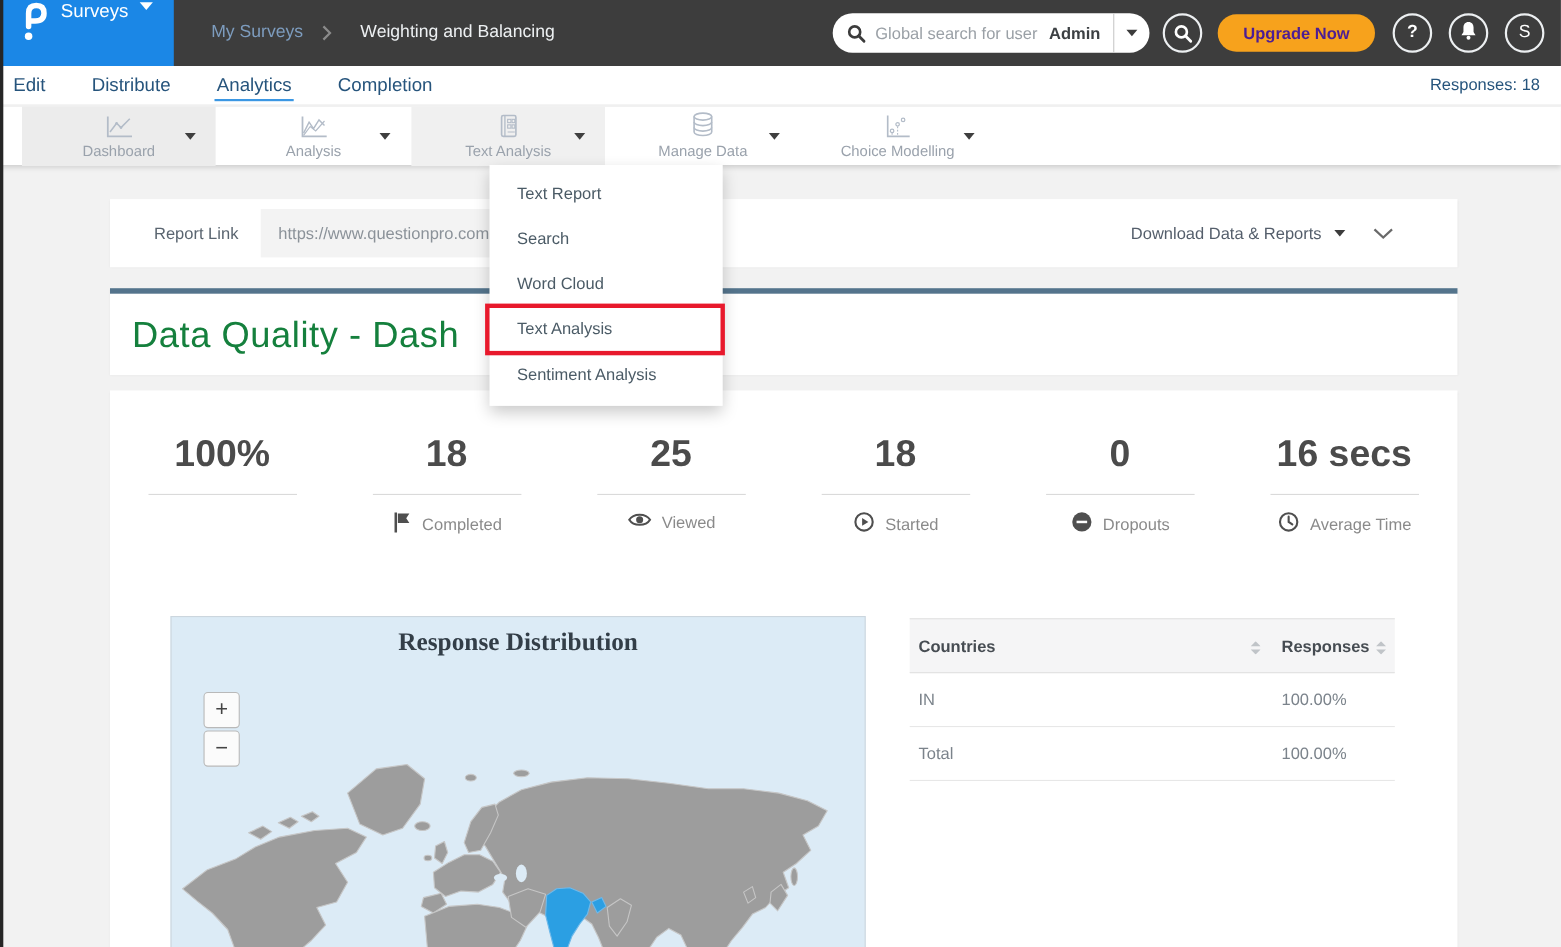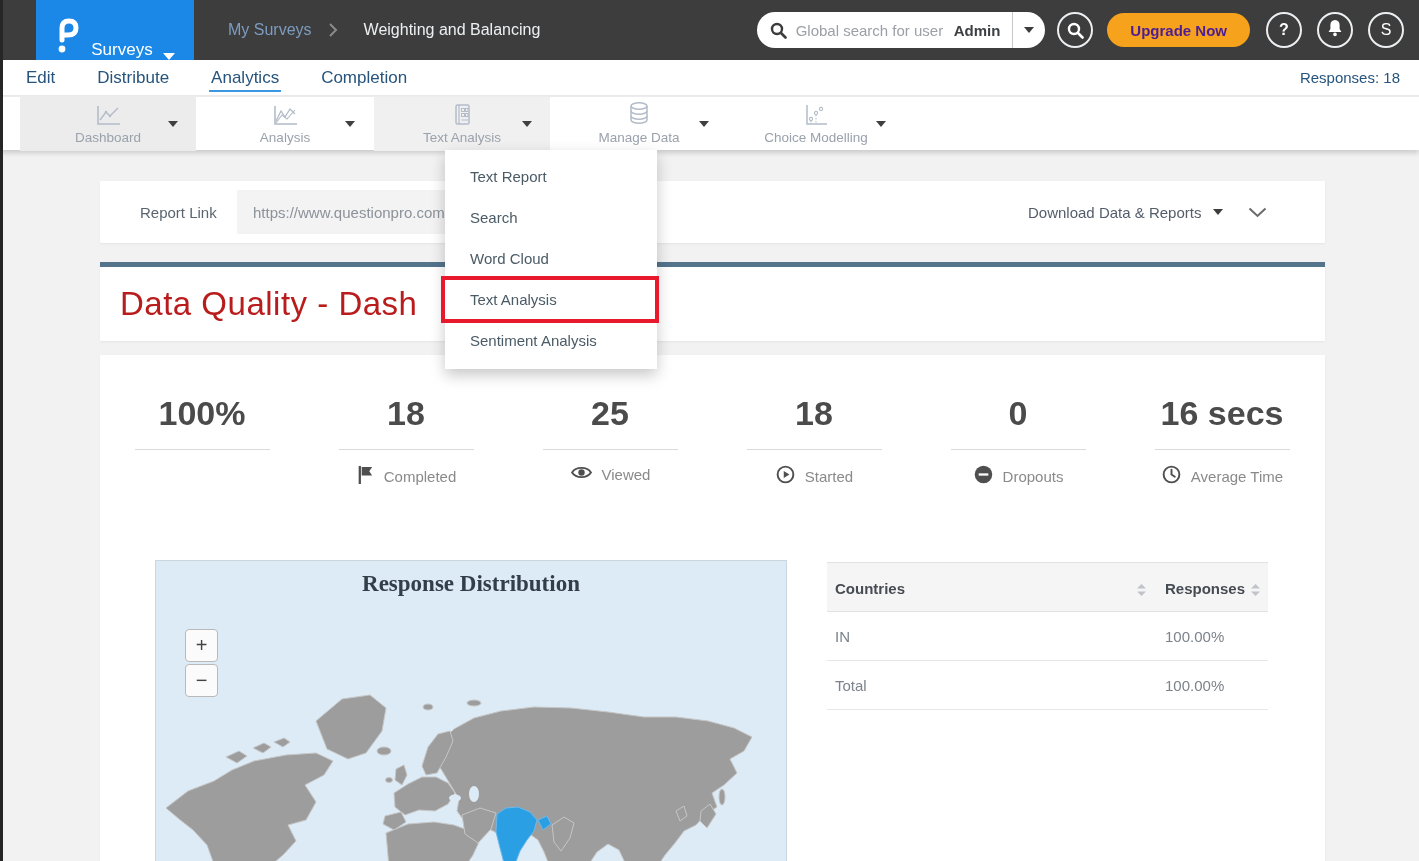--- a/index.html
+++ b/index.html
@@ -2,41 +2,41 @@
 <html><head>
 <meta charset="utf-8">
 <style>
   * { margin:0; padding:0; box-sizing:border-box; }
   html,body { width:1419px; height:861px; overflow:hidden; }
   body { font-family:"Liberation Sans", sans-serif; background:#f2f2f2; }
   #app { position:relative; width:1419px; height:861px; background:#f2f2f2; overflow:hidden; }
 
   
   .topbar { position:absolute; left:0; top:0; width:1419px; height:60px; background:#3d3d3d; display:flex; align-items:center; z-index:10; }
-  .logo-box { width:158px; height:60px; background:#1b87e6; display:flex; align-items:flex-end; justify-content:center; gap:10px; cursor:pointer;margin-left:36px; }
+  .logo-box { width:158px; height:60px; background:#1b87e6; display:flex; align-items:flex-start; justify-content:center; gap:10px; cursor:pointer; }
   .logo-box .product { color:#fff; font-size:17px; font-weight:500; }
   .caret-w { width:0; height:0; border-left:6px solid transparent; border-right:6px solid transparent; border-top:7px solid #fff; margin-top:2px; }
   .crumbs { display:flex; align-items:center; margin-left:34px; gap:16px; }
   .crumb-parent { color:#7d9cbe; font-size:16px; cursor:pointer; }
   .crumb-sep svg { display:block; }
   .crumb-current { color:#edf0f2; font-size:16px; margin-left:10px; }
   .tb-spacer { flex:1; }
   .search-pill { display:flex; align-items:center; height:36px; background:#fff; border-radius:18px; overflow:hidden; }
   .search-pill .mag { margin-left:13px; display:flex; }
   .search-pill input { border:0; outline:none; font-size:15px; width:158px; margin-left:9px; color:#3c4043; font-family:"Liberation Sans",sans-serif; }
   .search-pill input::placeholder { color:#9aa0a6; }
   .search-scope { font-size:15px; color:#3c4043; font-weight:700; padding-right:12px; cursor:pointer; }
   .scope-divider { width:1px; align-self:stretch; background:#c9c9c9; }
   .scope-caret { width:32px; display:flex; align-items:center; justify-content:center; cursor:pointer; }
   .caret-d { width:0; height:0; border-left:5px solid transparent; border-right:5px solid transparent; border-top:6px solid #3c3c3c; }
   .circle-btn { width:36px; height:36px; border:2px solid #eceff1; border-radius:50%; display:flex; align-items:center; justify-content:center; color:#fff; font-weight:700; font-size:16px; cursor:pointer; flex:none; }
   .upgrade { height:34px; padding:0 23px; border-radius:17px; background:#f7a21c; color:#4c1d95; font-size:15px; font-weight:700; display:flex; align-items:center; border:0; cursor:pointer; font-family:"Liberation Sans",sans-serif; }
 
   
-  .navrow { position:absolute; left:0; top:60px; width:1419px; height:36px; background:#fff; display:flex; align-items:center; padding-left:24px; gap:38px; border-bottom:1px solid #e9e9e9; z-index:9; }
+  .navrow { position:absolute; left:0; top:60px; width:1419px; height:36px; background:#fff; display:flex; align-items:center; padding-left:10px; gap:38px; border-bottom:1px solid #e9e9e9; z-index:9; }
   .nav-item { color:#26547c; font-size:17px; cursor:pointer; padding:4px 2px; }
   .nav-item.active { border-bottom:2px solid #3b97e3; padding-bottom:2px; }
   .nav-spacer { flex:1; }
   .responses { color:#26547c; font-size:15px; margin-right:19px; }
 
   
   .toolbar { position:absolute; left:0; top:96px; width:1419px; height:54px; background:#fff; border-top:1px solid #ececec; box-shadow:0 3px 5px rgba(0,0,0,0.16); display:flex; padding-left:20px; z-index:8; }
   .tab { width:176px; height:54px; position:relative; display:flex; flex-direction:column; align-items:center; justify-content:center; cursor:pointer; margin-right:1px; }
   .tab.active { background:#ececec; }
   .tab.open { background:#f0f0f0; }
@@ -52,21 +52,21 @@
   
   .card { position:absolute; background:#fff; box-shadow:0 1px 2px rgba(0,0,0,0.06); }
   .report-card { left:100px; top:181px; width:1225px; height:62px; }
   .report-label { position:absolute; left:40px; top:0; height:62px; display:flex; align-items:center; font-size:15px; color:#5a6570; }
   .report-input { position:absolute; left:137px; top:9px; width:414px; height:44px; background:#f3f3f3; border:0; outline:none; padding:0 16px; font-size:15px; color:#8b9299; font-family:"Liberation Sans",sans-serif; }
   .download-group { position:absolute; left:903px; top:0; height:62px; display:flex; align-items:center; gap:12px; cursor:pointer;margin-left:25px; }
   .download-label { font-size:15px; color:#545e6b; }
   .collapse-chevron { position:absolute; right:58px; top:0; height:62px; display:flex; align-items:center; cursor:pointer; }
 
   .title-card { left:100px; top:262px; width:1225px; height:79px; border-top:5px solid #54748c; }
-  .page-title { position:absolute; left:20px; top:0; height:74px; display:flex; align-items:center; font-size:33px; color:#b91c1c; letter-spacing:0.5px; white-space:nowrap; }
+  .page-title { position:absolute; left:20px; top:0; height:74px; display:flex; align-items:center; font-size:33px; color:#15803d; letter-spacing:0.5px; white-space:nowrap; }
 
   .main-card { left:100px; top:355px; width:1225px; height:506px; }
 
   
   .stats-row { position:absolute; left:0; top:38px; width:1225px; display:flex; }
   .stat { width:204px; text-align:center; }
   .stat-value { font-size:34px; font-weight:700; color:#4b4b4b; line-height:40px; }
   .stat-hr { width:135px; border-top:1px solid #dadada; margin:16px auto 14px auto; }
   .stat-foot { display:flex; align-items:center; justify-content:center; gap:9px; color:#4f4f4f; }
   .stat-label { font-size:15px; color:#8a8a8a; }

